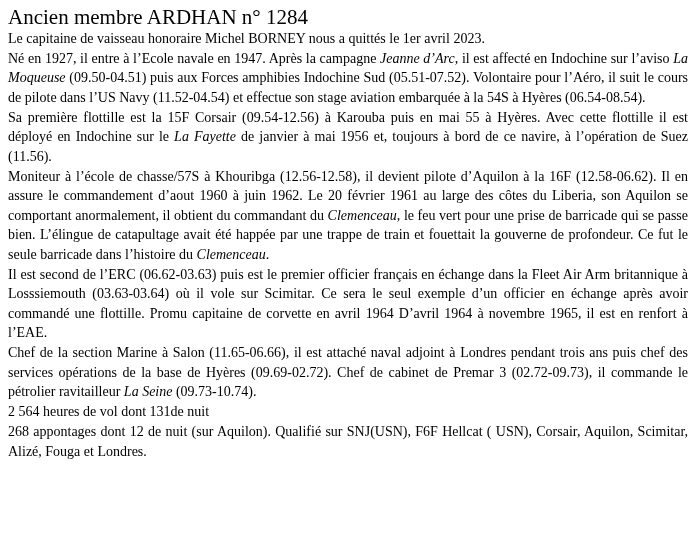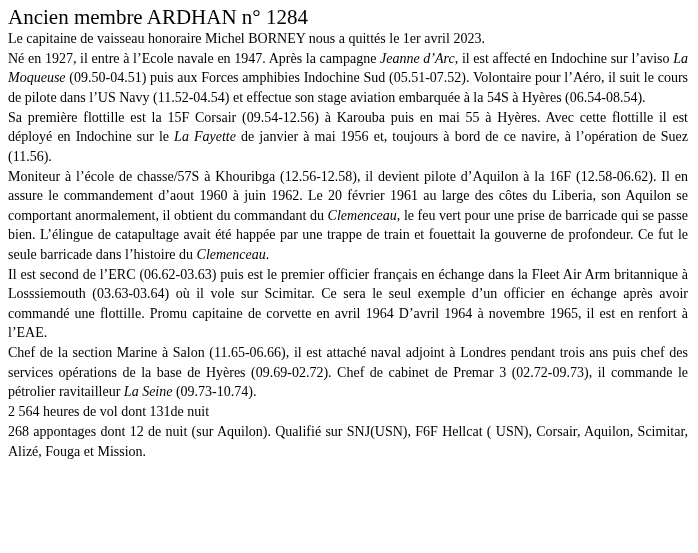--- a/index.html
+++ b/index.html
@@ -71,16 +71,16 @@
 
   <p class="para">
     <span>Chef de la section Marine à Salon (11.65-06.66), il est attaché naval adjoint à Londres pendant trois ans puis chef des services opérations de la base de Hyères (09.69-02.72). Chef de cabinet de Premar 3 (02.72-09.73), il commande le pétrolier ravitailleur </span><i>La Seine</i><span> (09.73-10.74).</span>
   </p>
 
 
 
   <p class="para last-line">2 564 heures de vol dont 131de nuit</p>
 
   <p class="para">
-    <span>268 appontages dont 12 de nuit (sur Aquilon). Qualifié sur SNJ(USN), F6F Hellcat ( USN), Corsair, Aquilon, Scimitar, Alizé, </span><span class="u-wavy">Fouga</span><span> et Mission.</span>
+    <span>268 appontages dont 12 de nuit (sur Aquilon). Qualifié sur SNJ(USN), F6F Hellcat ( USN), Corsair, Aquilon, Scimitar, Alizé, </span><span class="u-wavy">Fouga</span><span> et Londres.</span>
   </p>
 
 </div>
 
 </body></html>

